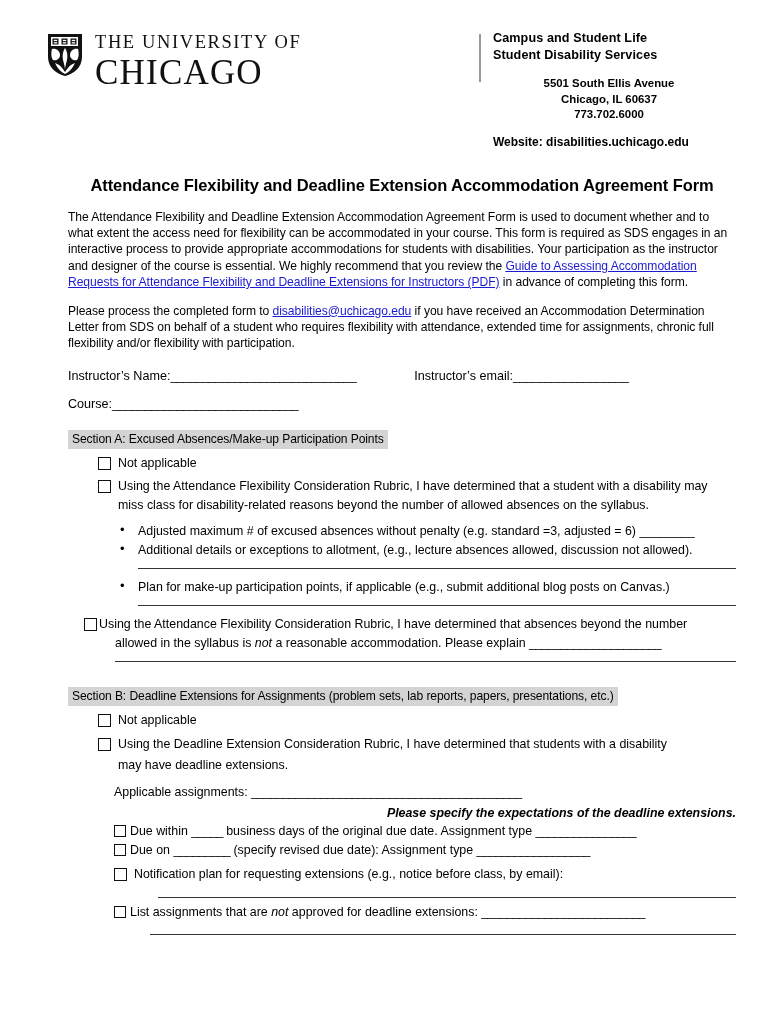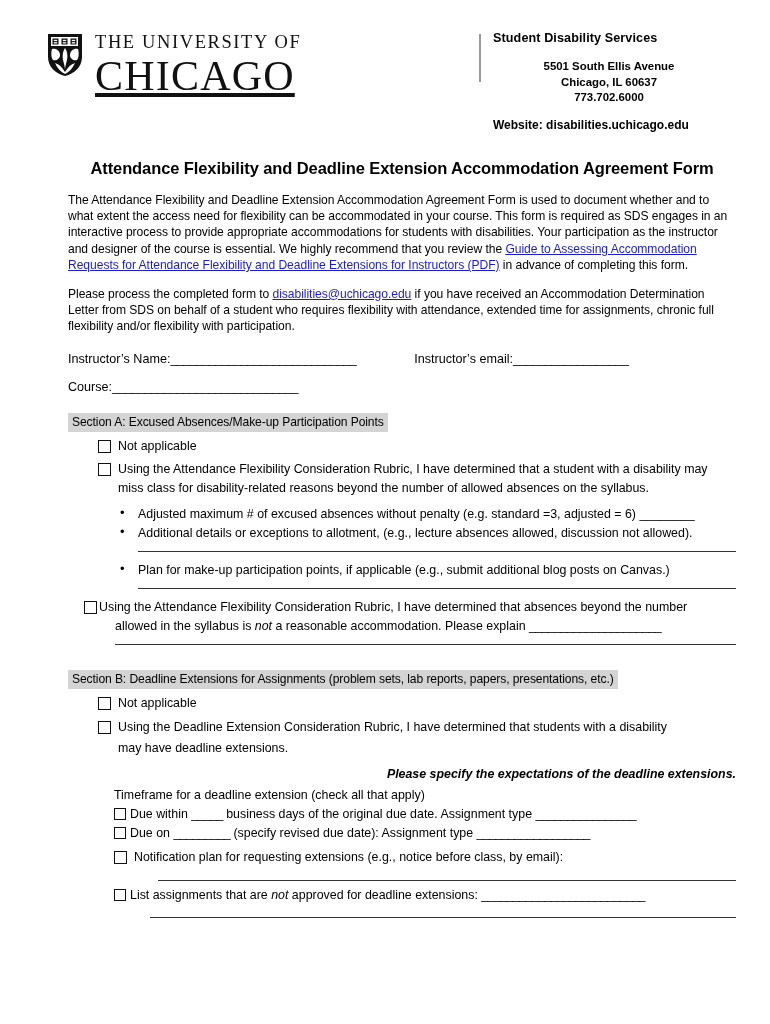--- a/index.html
+++ b/index.html
@@ -50,23 +50,22 @@
     line-height: 1;
     font-family: "Liberation Serif", serif;
     color: #111111;
   }
   .wordmark .line1 {
     font-size: 18.5px;
     letter-spacing: 1.6px;
     margin-bottom: 3px;
   }
   .wordmark .line2 {
-    font-size: 42px;
+    font-size: 35px;
     letter-spacing: 1.2px;
-    text-decoration: underline;
   }
 
   .contact {
     position: relative;
     padding-left: 18px;
     width: 250px;
     box-sizing: border-box;
   }
   .contact .rule {
     position: absolute;
@@ -230,20 +229,21 @@
       </div>
       <div class="wordmark">
         <span class="line1">THE UNIVERSITY OF</span>
         <span class="line2">CHICAGO</span>
       </div>
     </div>
 
     <div class="contact">
       <div class="rule"></div>
       <div class="unit">
+        <div>Campus and Student Life</div>
         <div>Student Disability Services</div>
       </div>
       <div class="addr">
         <div>5501 South Ellis Avenue</div>
         <div>Chicago, IL 60637</div>
         <div>773.702.6000</div>
       </div>
       <div class="site">Website: disabilities.uchicago.edu</div>
     </div>
   </div>
@@ -314,24 +314,27 @@
     </div>
 
     <div class="cbrow indent1">
       <span class="cb"></span>
       <span class="cbtext">
         <span>Using the Deadline Extension Consideration Rubric, I have determined that students with a disability</span>
         <span class="l2" style="margin-top:4px;">may have deadline extensions.</span>
       </span>
     </div>
 
+    <div class="label-line">
+      <span>Applicable assignments:</span>
+      <span class="blank">___________________________________________</span>
+    </div>
 
     <div class="label-line bolditalic" style="line-height:20px;text-align:right;">Please specify the expectations of the deadline extensions.</div>
 
-    <div class="label-line" style="line-height:22px;">Timeframe for a deadline extension (check all that apply)</div>
 
     <div class="cbrow" style="margin-left:46px;margin-bottom:2px;">
       <span class="cb sm"></span>
       <span class="cbtext"><span>Due within </span><span class="blank">_____</span><span> business days of the original due date. Assignment type </span><span class="blank">________________</span></span>
     </div>
 
     <div class="cbrow" style="margin-left:46px;margin-bottom:6px;">
       <span class="cb sm"></span>
       <span class="cbtext"><span>Due on </span><span class="blank">_________</span><span> (specify revised due date): Assignment type </span><span class="blank">__________________</span></span>
     </div>

